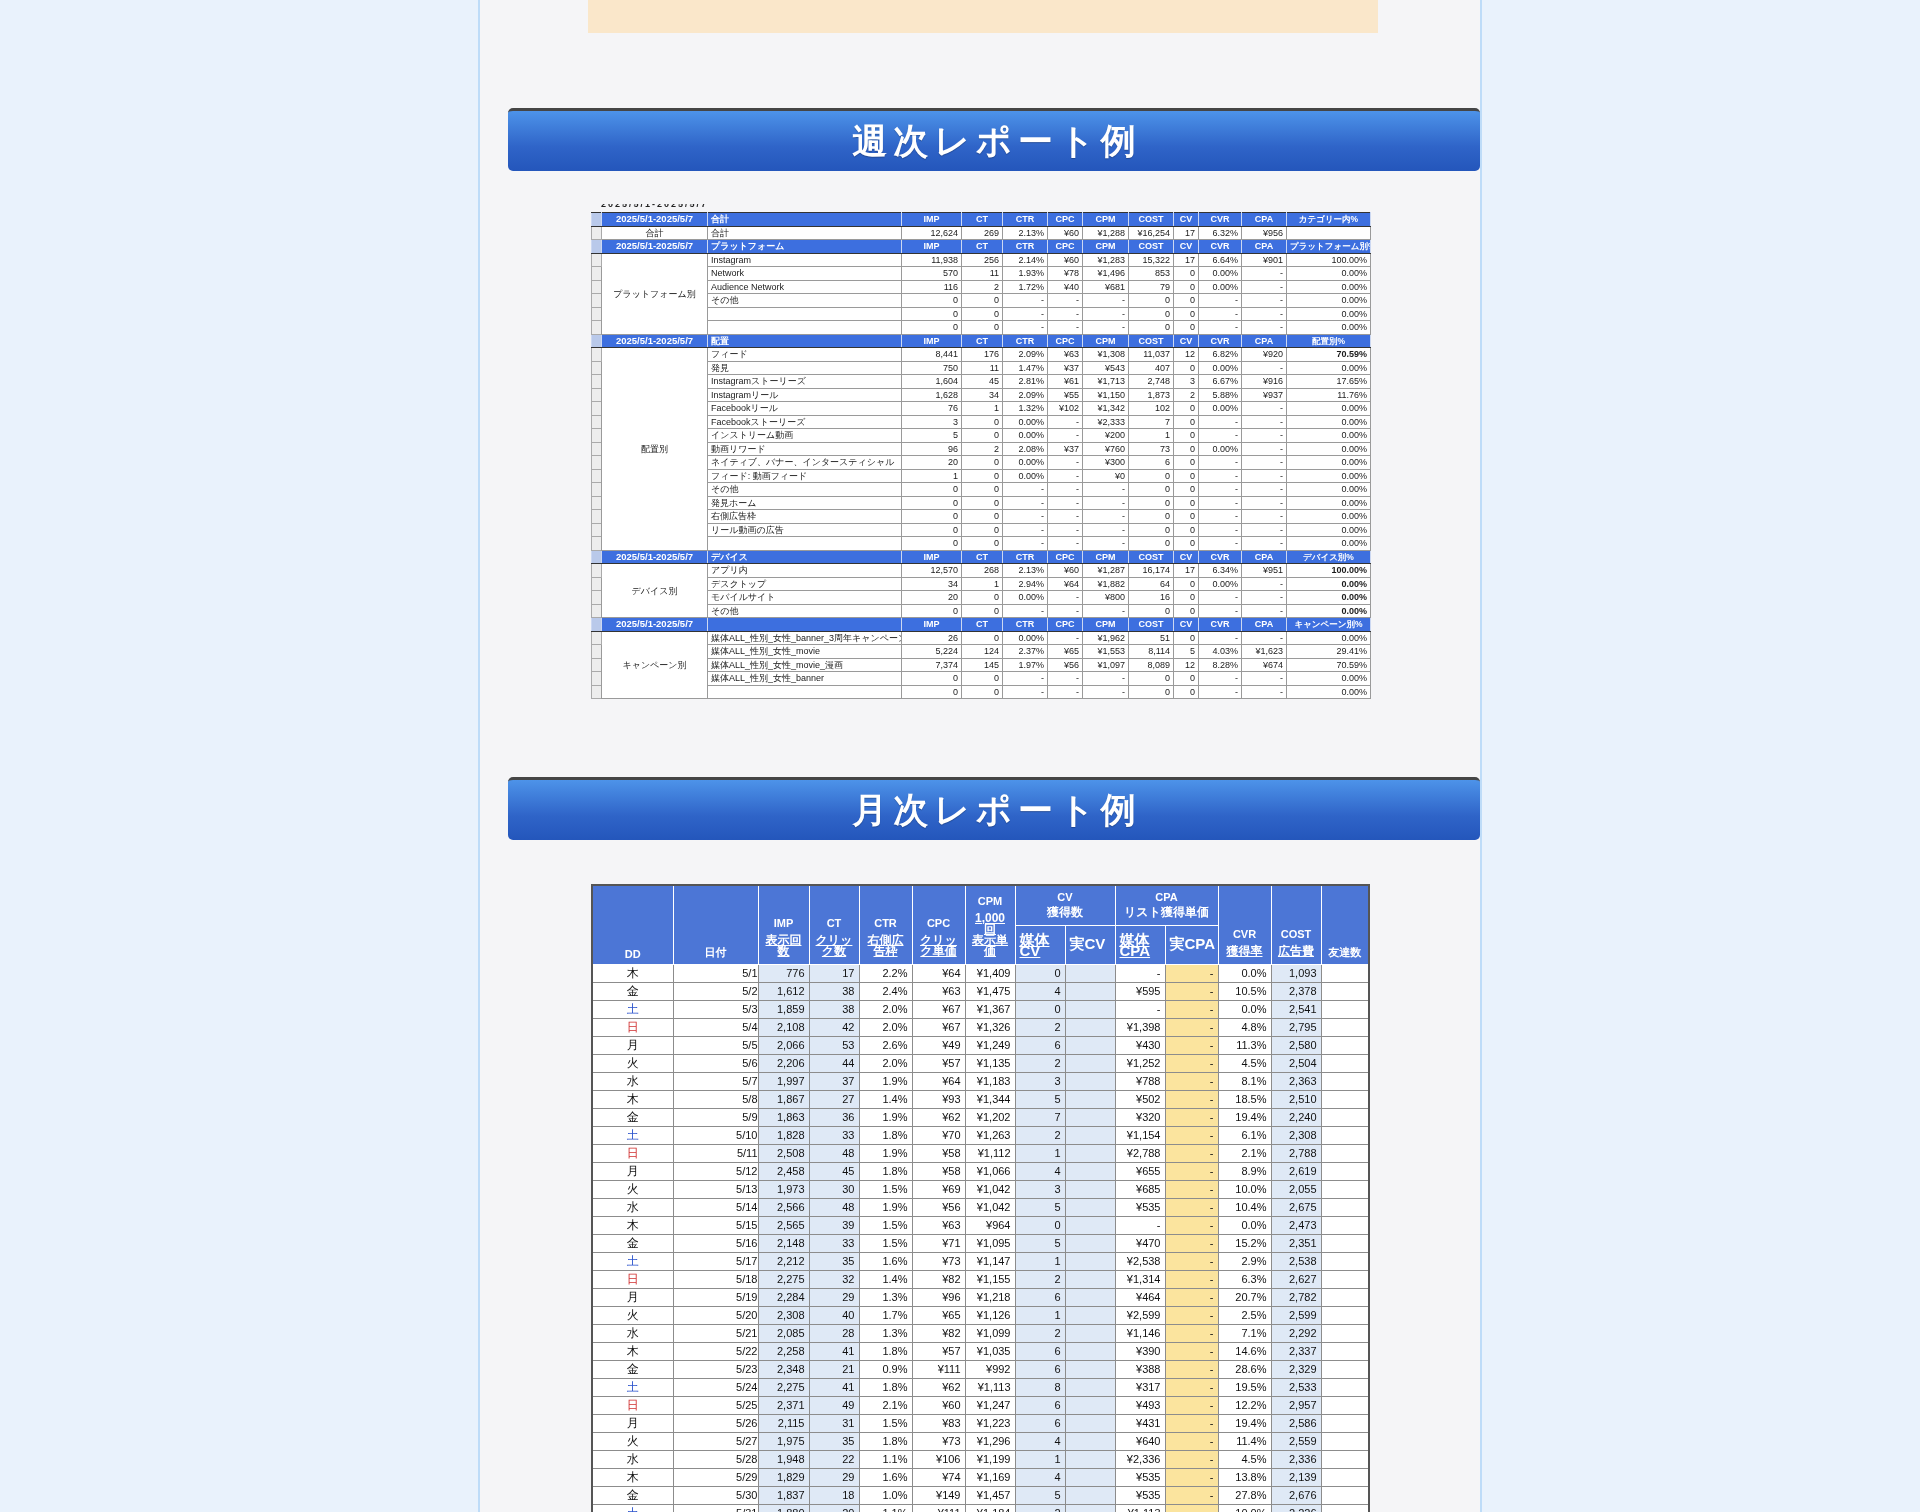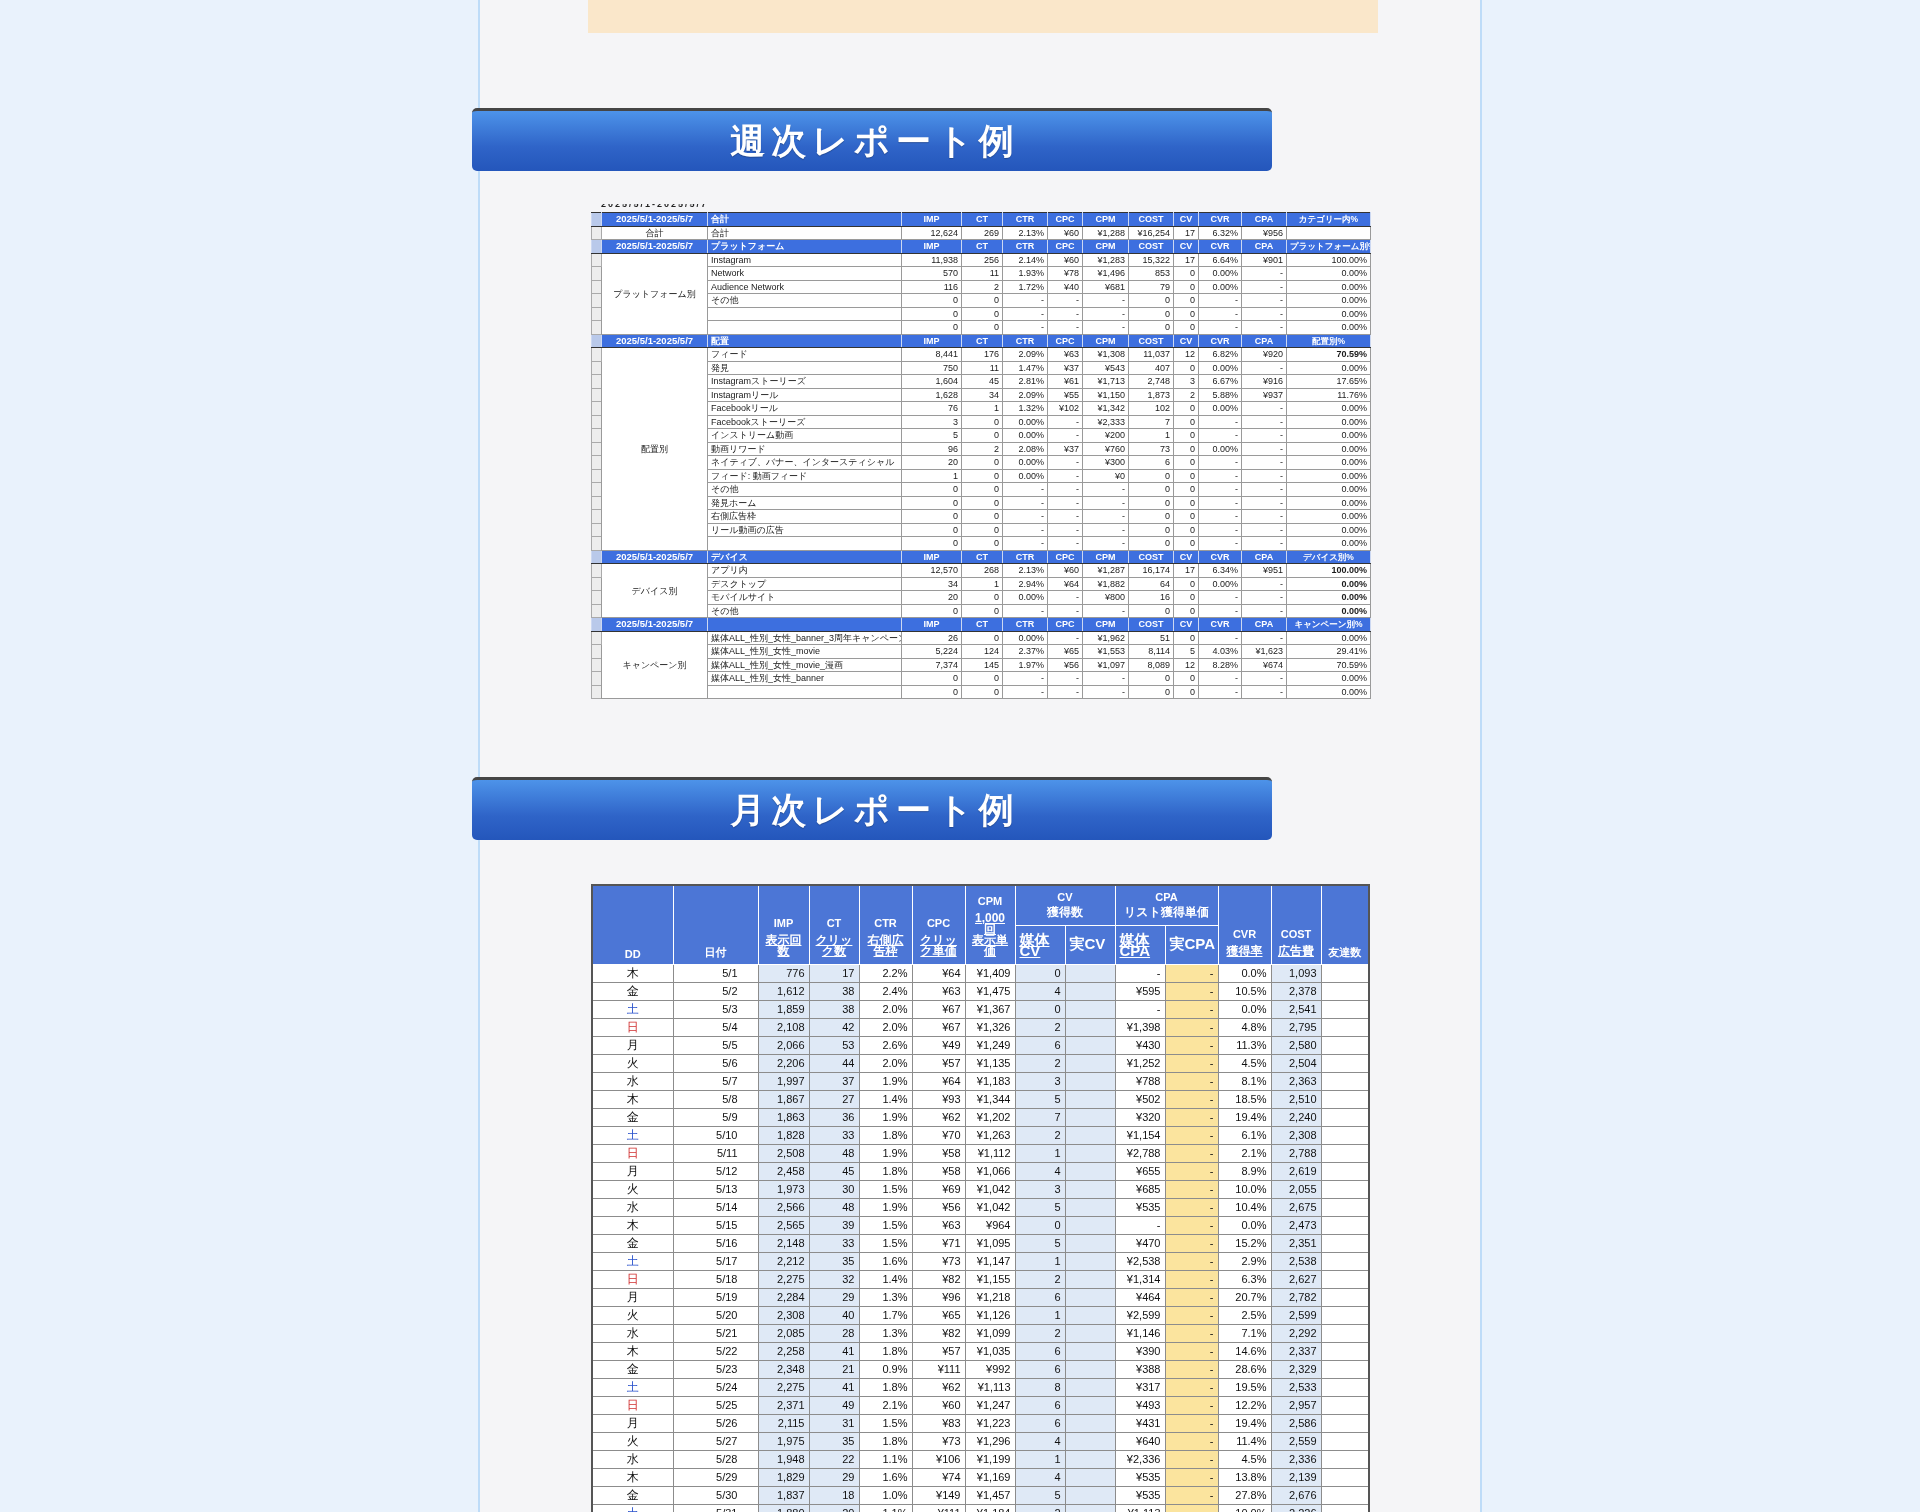--- a/index.html
+++ b/index.html
@@ -8,21 +8,21 @@
     background:#e9f2fc;
     font-family:"Liberation Sans","DejaVu Sans",sans-serif;
   }
   .content{
     position:absolute;left:478px;top:0;width:1004px;height:1512px;
     background:#f5f5f7;border-left:2px solid #bedcf8;border-right:2px solid #bedcf8;
     box-sizing:border-box;
   }
   .cream{position:absolute;left:588px;top:0;width:790px;height:33px;background:#fae7ca;}
   .banner{
-    position:absolute;left:472px;width:800px;height:63px;box-sizing:border-box;
+    position:absolute;left:508px;width:972px;height:63px;box-sizing:border-box;
     background:linear-gradient(180deg,#4d93e9 0%,#2f64c8 60%,#2456bb 100%);
     border-top:3px solid #454545;border-radius:5px;
     display:flex;align-items:center;justify-content:center;
     color:#fff;font-size:35px;font-weight:bold;letter-spacing:6px;text-indent:6px;
     text-shadow:0 1px 1px rgba(0,0,0,.25);
   }
   #banner1{top:108px;} #banner2{top:777px;text-align:center;}
 
   
   .clip-row{
@@ -77,21 +77,21 @@
   .mo td.vbot{vertical-align:bottom;padding-bottom:4px;font-size:11px;}
   .mo .mmain{font-size:11px;margin-bottom:6px;}
   .mo .msub{font-size:12px;margin-bottom:3px;}
   .mo td.grp{vertical-align:middle;padding-top:2px;}
   .mo td.grp .msub{margin-bottom:0;}
   .mo td.sub2{font-size:15px;text-align:left;vertical-align:middle;}
   .pre{white-space:pre-line !important;line-height:11px;text-decoration:underline;}
   .mo tr.mr{height:16.8px;}
   .mo .mdd{text-align:center;font-size:12px;}
   .mo .sat{color:#2a52cc;} .mo .sun{color:#d03030;}
-  .mo .mdt{text-align:right;padding-right:20px;}
+  .mo .mdt{text-align:right;padding-right:0;}
   .mo .mn{text-align:right;}
   .mo .bb{background:#dfe9f6;}
   .mo .by{background:#fbe49e;}
 </style>
 </head>
 <body>
 
 <div class="content"></div>
 <div class="cream"></div>
 

